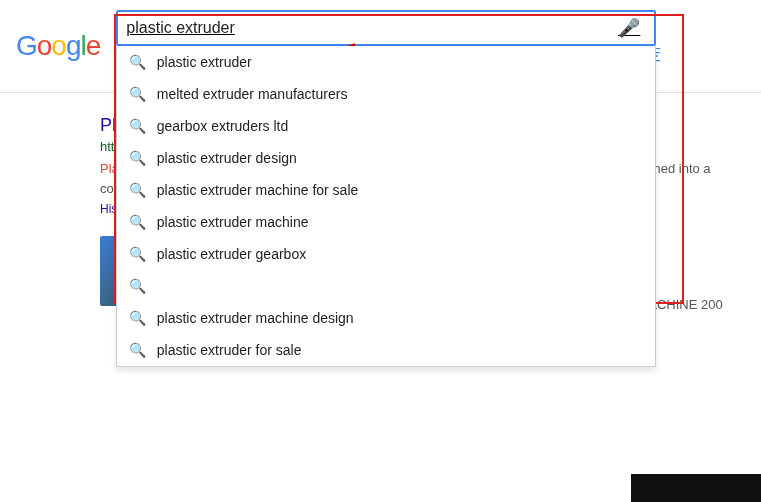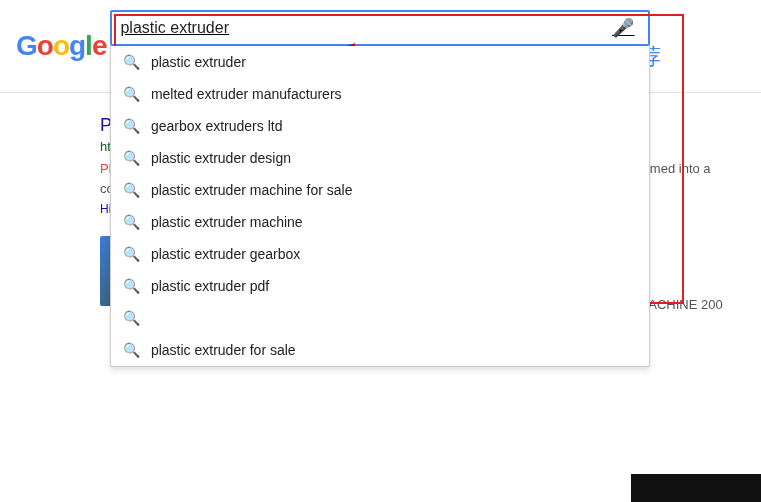--- a/index.html
+++ b/index.html
@@ -17,23 +17,23 @@
       display: flex;
       align-items: center;
       padding: 10px 16px;
       border-bottom: 1px solid #e0e0e0;
       background: #fff;
       position: relative;
     }
 
     .logo {
       font-size: 28px;
-      font-weight: bold;
+      font-weight: normal;
       letter-spacing: -1px;
-      margin-right: 4px;
+      margin-right: 16px;
       user-select: none;
       flex-shrink: 0;
     }
     .logo span:nth-child(1) { color: #4285F4; }
     .logo span:nth-child(2) { color: #EA4335; }
     .logo span:nth-child(3) { color: #FBBC05; }
     .logo span:nth-child(4) { color: #4285F4; }
     .logo span:nth-child(5) { color: #34A853; }
     .logo span:nth-child(6) { color: #EA4335; }
 
@@ -283,24 +283,24 @@
         <div class="dropdown-item">
           <span class="search-hint-icon">🔍</span>
           <span>plastic extruder machine</span>
         </div>
         <div class="dropdown-item">
           <span class="search-hint-icon">🔍</span>
           <span>plastic extruder gearbox</span>
         </div>
         <div class="dropdown-item">
           <span class="search-hint-icon">🔍</span>
-          <span>plastic extruder pdf</span>
-        </div>
-        <div class="dropdown-item">
-          <span class="search-hint-icon">🔍</span>
+        </div>
+        <div class="dropdown-item">
+          <span class="search-hint-icon">🔍</span>
+          <span>plastic extruder machine design</span>
         </div>
         <div class="dropdown-item">
           <span class="search-hint-icon">🔍</span>
           <span>plastic extruder for sale</span>
         </div>
       </div>
 
     </div>
   </div>
 

